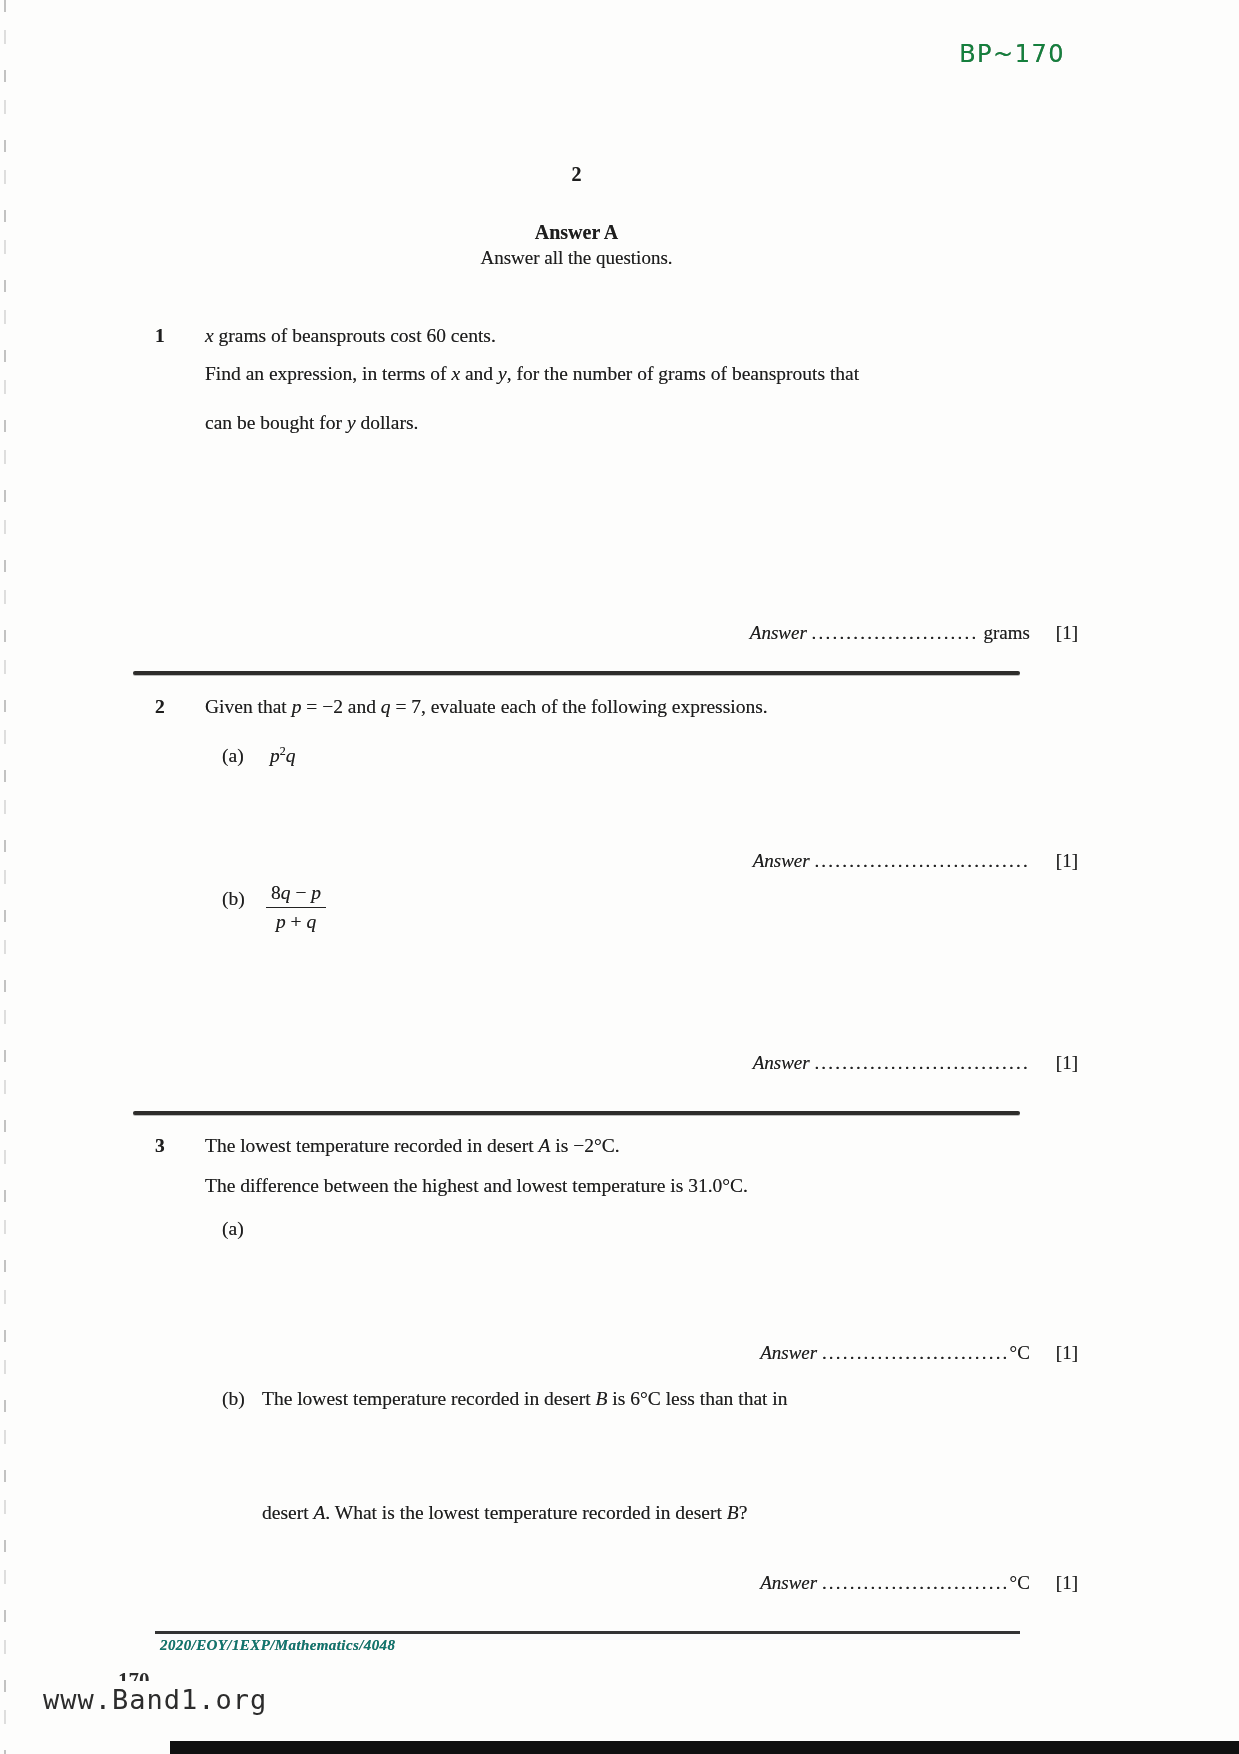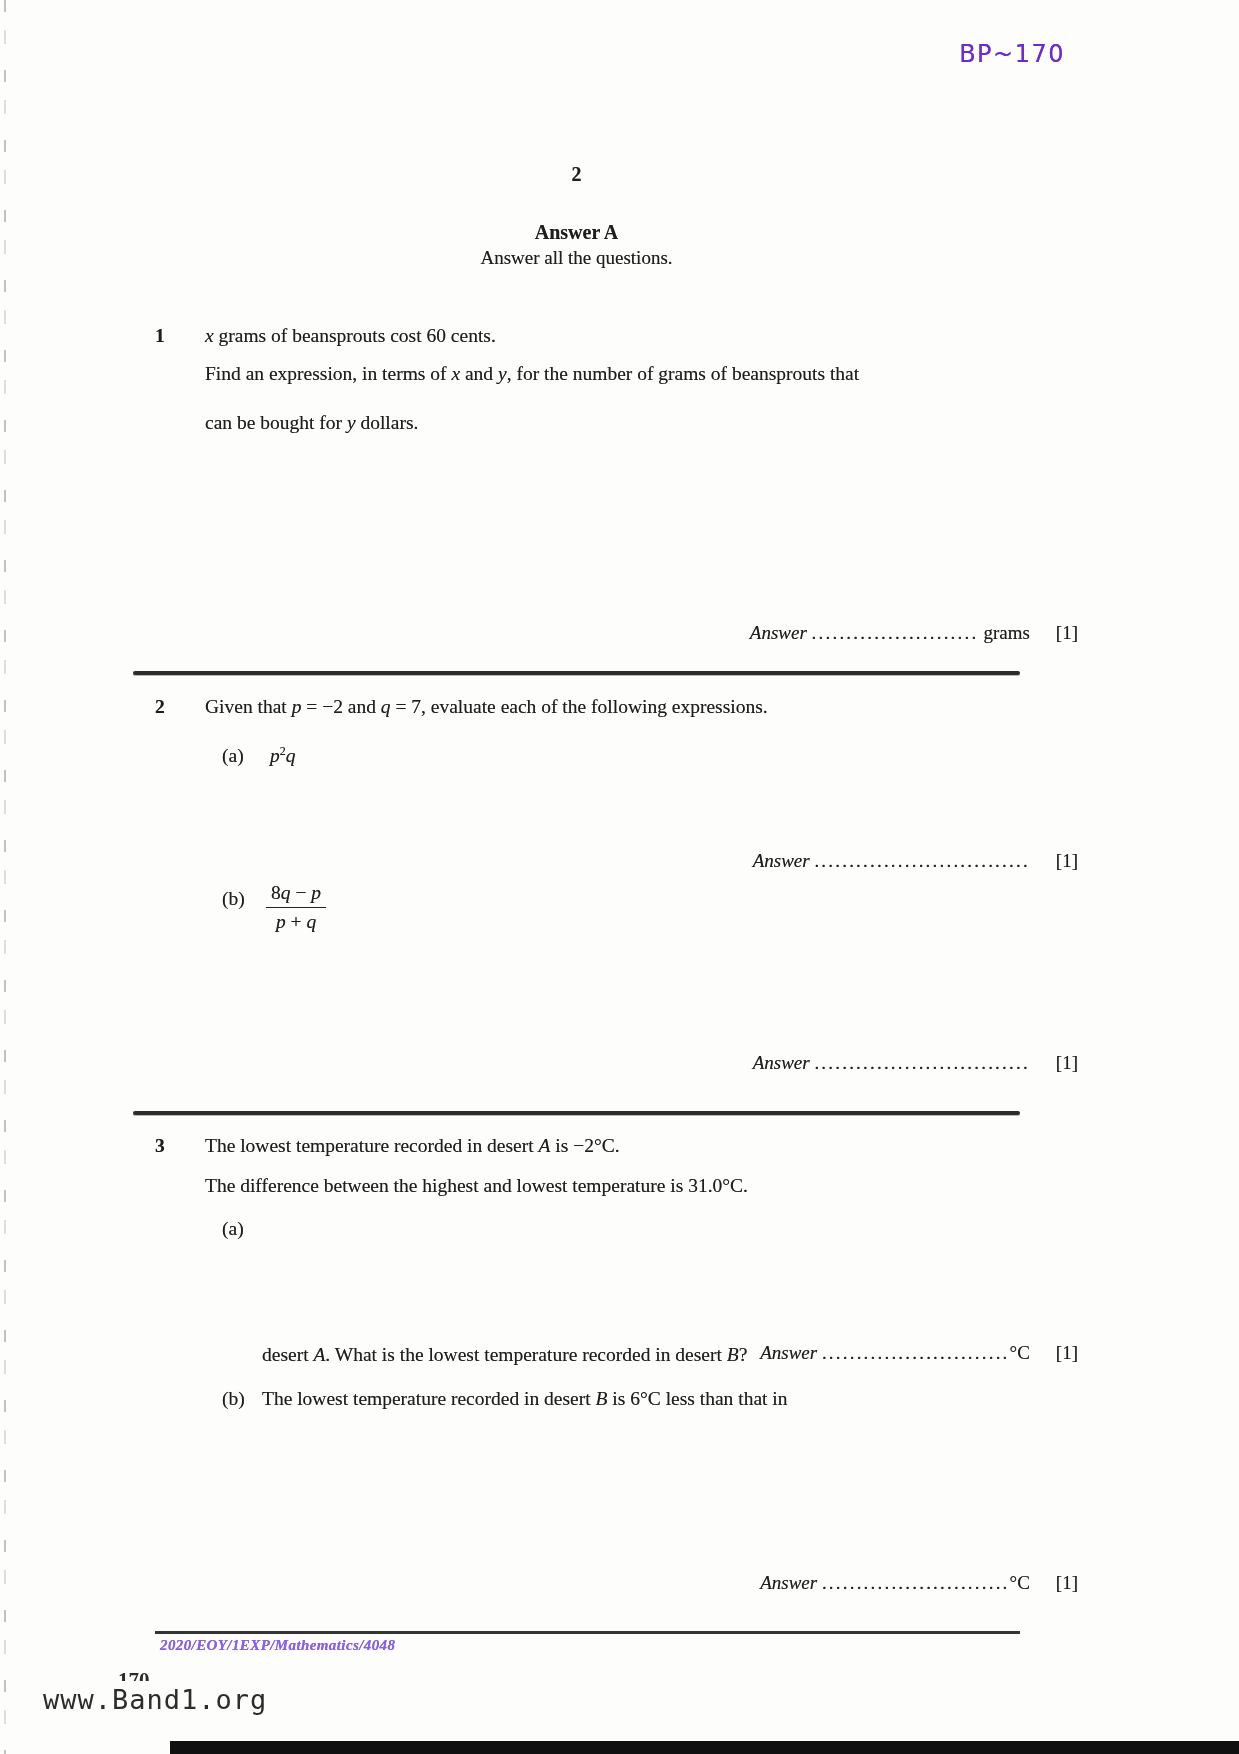--- a/index.html
+++ b/index.html
@@ -9,41 +9,41 @@
     margin:0 auto;
     background:#fdfdfc;
     font-family:"Liberation Serif", serif;
     color:#1e1e1e;
     overflow:hidden;
   }
   .abs{position:absolute;white-space:nowrap;}
   .smudge{text-shadow:0 0 0.5px rgba(20,20,20,0.55);}
   .corner-code{
     font-family:"DejaVu Sans", sans-serif;
-    font-size:24px;color:#6d28d9;letter-spacing:1.5px;
+    font-size:24px;color:#15803d;letter-spacing:1.5px;
   }
   .center-col{left:133px;width:887px;text-align:center;}
   .pgnum{font-size:20px;font-weight:bold;}
   .sec-title{font-size:20px;font-weight:bold;}
   .sec-sub{font-size:19px;}
   .qnum{font-weight:bold;font-size:19.5px;}
   .qtext{font-size:19.5px;}
   .it{font-style:italic;}
   sup.p2{font-size:12px;vertical-align:super;line-height:0;}
   .ans{right:161px;font-size:19px;}
   .ans .lbl{font-style:italic;}
   .ans .dots{letter-spacing:2.2px;color:#222;}
   .ans .unit{margin-left:5px;}
   .ans .marks{margin-left:26px;}
   .divider{height:4px;background:#2e2d2b;border-radius:2px;box-shadow:0 1px 0 rgba(60,60,60,.35);}
   .frac{display:inline-block;text-align:center;vertical-align:middle;font-size:19.5px;}
   .frac .num{display:block;border-bottom:1.7px solid #222;padding:0 5px 3px 5px;}
   .frac .den{display:block;padding-top:3px;}
   .footer-rule{height:3px;background:#343434;}
-  .footer-code{font-size:15px;font-weight:bold;font-style:italic;color:#8b5cf6;letter-spacing:.4px;}
+  .footer-code{font-size:15px;font-weight:bold;font-style:italic;color:#0f766e;letter-spacing:.4px;}
   .page-frag{height:13px;overflow:hidden;font-size:21px;font-weight:bold;color:#2b2b2b;}
   .watermark{
     font-family:"DejaVu Sans Mono", monospace;
     font-size:27px;color:#2c2c2c;letter-spacing:1px;
   }
   .scan-line-left{
     left:4px;top:0;width:2px;height:100%;
     background:repeating-linear-gradient(to bottom,
       rgba(110,110,110,.75) 0 12px, rgba(110,110,110,0) 12px 30px,
       rgba(140,140,140,.5) 30px 44px, rgba(140,140,140,0) 44px 70px);
@@ -118,21 +118,21 @@
   <div class="abs qtext smudge" style="left:222px;top:1218px;">(a)</div>
   <div class="abs ans smudge" style="top:1342px;">
     <span class="lbl">Answer</span>
     <span class="dots">...........................</span><span>°C</span><span class="marks">[1]</span>
   </div>
 
   <div class="abs qtext smudge" style="left:222px;top:1388px;">(b)</div>
   <div class="abs qtext smudge" style="left:262px;top:1388px;">
     <span>The lowest temperature recorded in desert </span><span class="it">B</span><span> is 6°C less than that in</span>
   </div>
-  <div class="abs qtext smudge" style="left:262px;top:1344px;">
+  <div class="abs qtext smudge" style="left:262px;top:1502px;">
     <span>desert </span><span class="it">A</span><span>. What is the lowest temperature recorded in desert </span><span class="it">B</span><span>?</span>
   </div>
   <div class="abs ans smudge" style="top:1572px;">
     <span class="lbl">Answer</span>
     <span class="dots">...........................</span><span>°C</span><span class="marks">[1]</span>
   </div>
 
   <div class="abs footer-rule" style="left:155px;width:865px;top:1631px;"></div>
   <div class="abs footer-code smudge" style="left:160px;top:1637px;">2020/EOY/1EXP/Mathematics/4048</div>
   <div class="abs page-frag" style="left:118px;top:1668px;">170</div>

